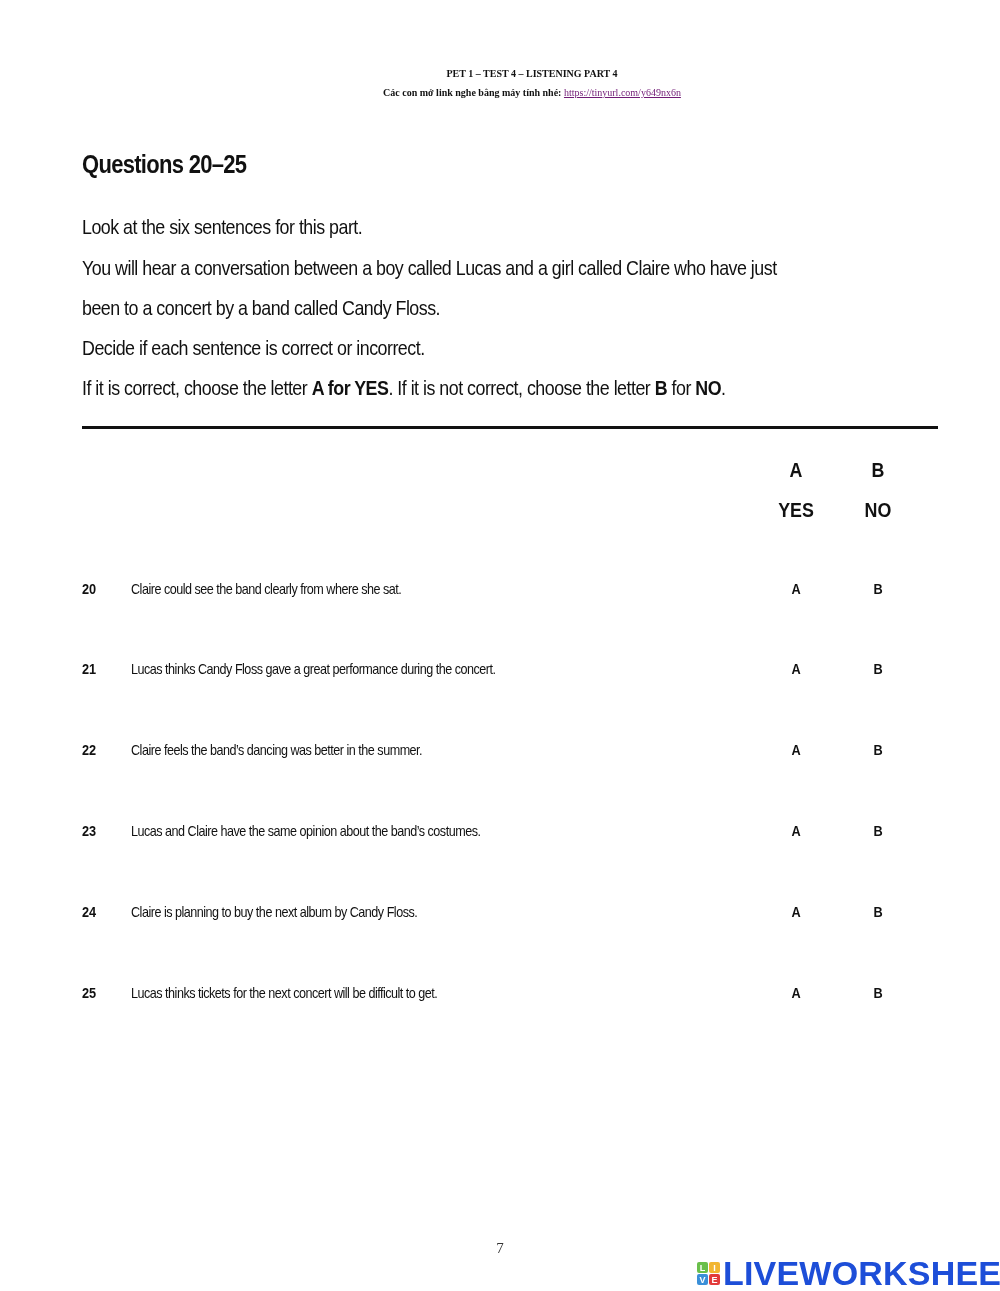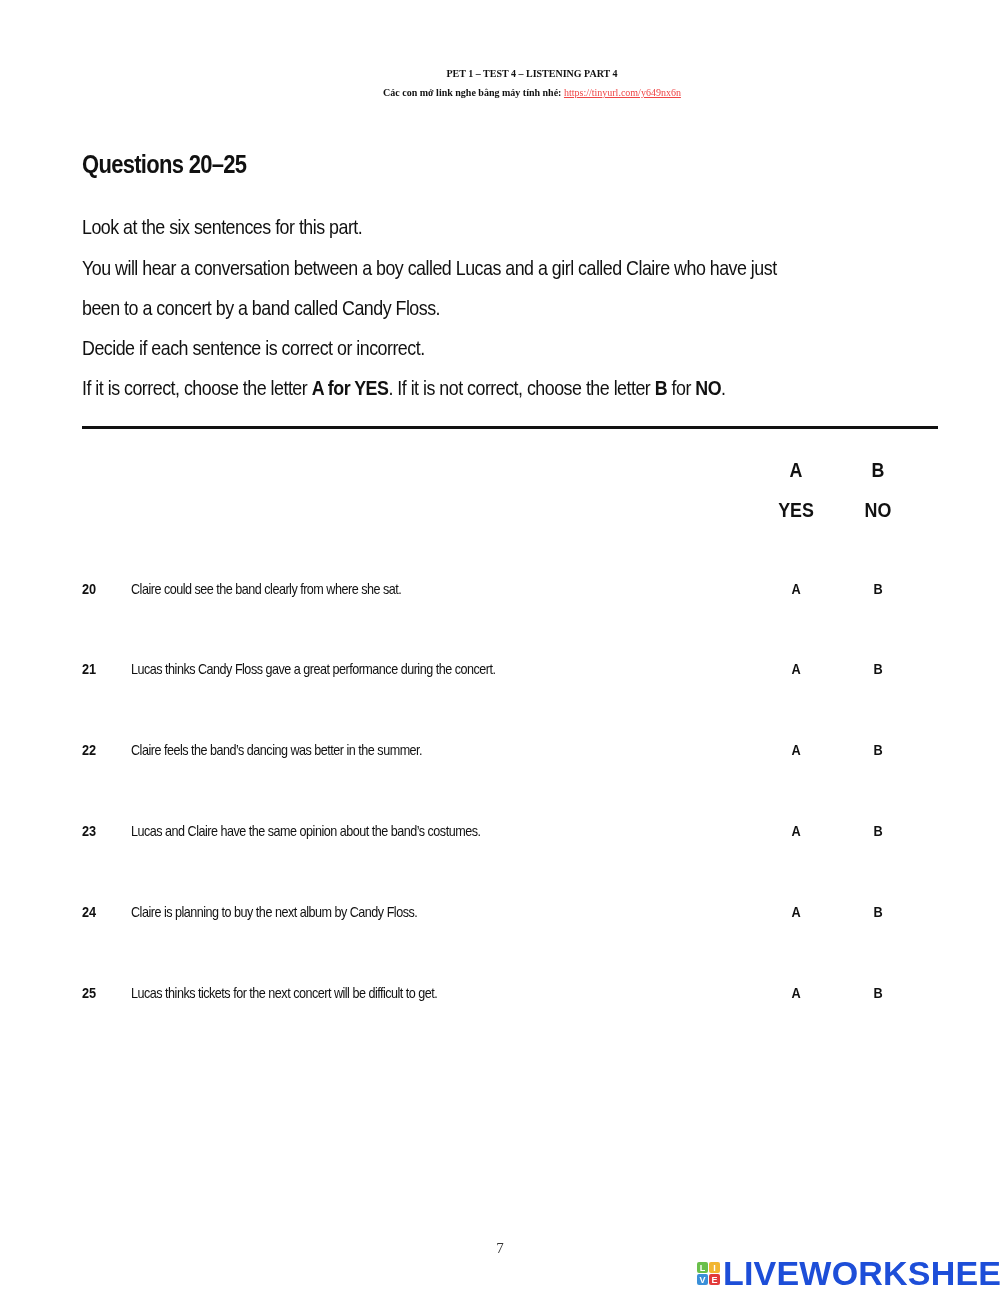--- a/index.html
+++ b/index.html
@@ -1,19 +1,19 @@
 <!DOCTYPE html>
 <html><head>
   <meta charset="utf-8">
   <style>
     html, body { margin: 0; padding: 0; background: #ffffff; }
     body { width: 1000px; height: 1291px; position: relative; overflow: hidden; color: #111; }
     .header { position: absolute; top: 64px; left: 0; width: 1000px; text-align: center;
       font-family: "Liberation Serif", serif; font-weight: bold; font-size: 10px; line-height: 19px; color: #111; padding-left: 32px; }
-    .header a { color: #ef4444; text-decoration: underline; font-weight: normal; }
+    .header a { color: #701a75; text-decoration: underline; font-weight: normal; }
     .sans { font-family: "Liberation Sans", sans-serif; }
     .q-title { position: absolute; left: 82px; top: 150px; font-size: 25px; font-weight: bold;
       letter-spacing: -0.8px; transform: scaleX(0.88); transform-origin: left top; }
     .instr { position: absolute; left: 82px; font-size: 21px; letter-spacing: -0.6px;
       transform: scaleX(0.85); transform-origin: left top; white-space: nowrap; }
     .rule { position: absolute; left: 82px; top: 426px; width: 856px; height: 3px; background: #111; }
     .col-head { position: absolute; font-size: 21px; font-weight: bold; text-align: center; width: 60px;
       transform: scaleX(0.85); line-height: 40px; }
     .row { position: absolute; left: 82px; width: 856px; height: 30px; font-size: 15px; }
     .row .num { position: absolute; left: 0; top: 0; font-weight: bold; transform: scaleX(0.85); transform-origin: left top; }

